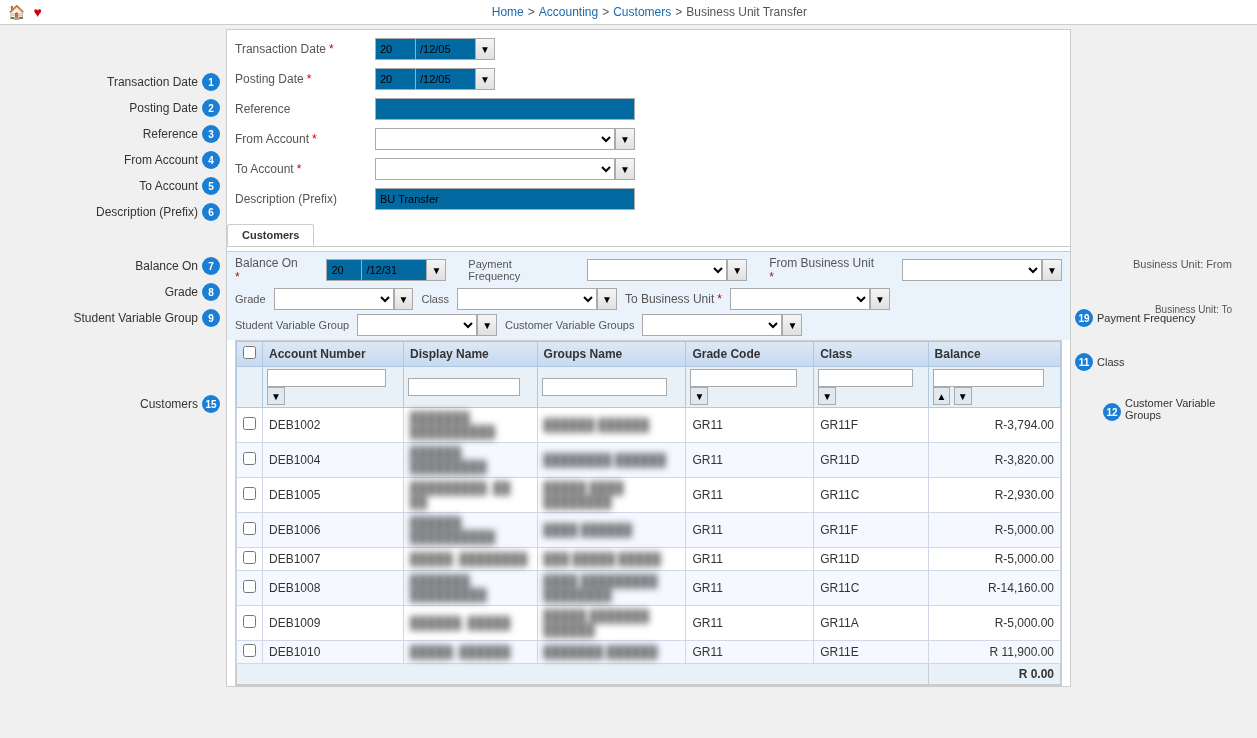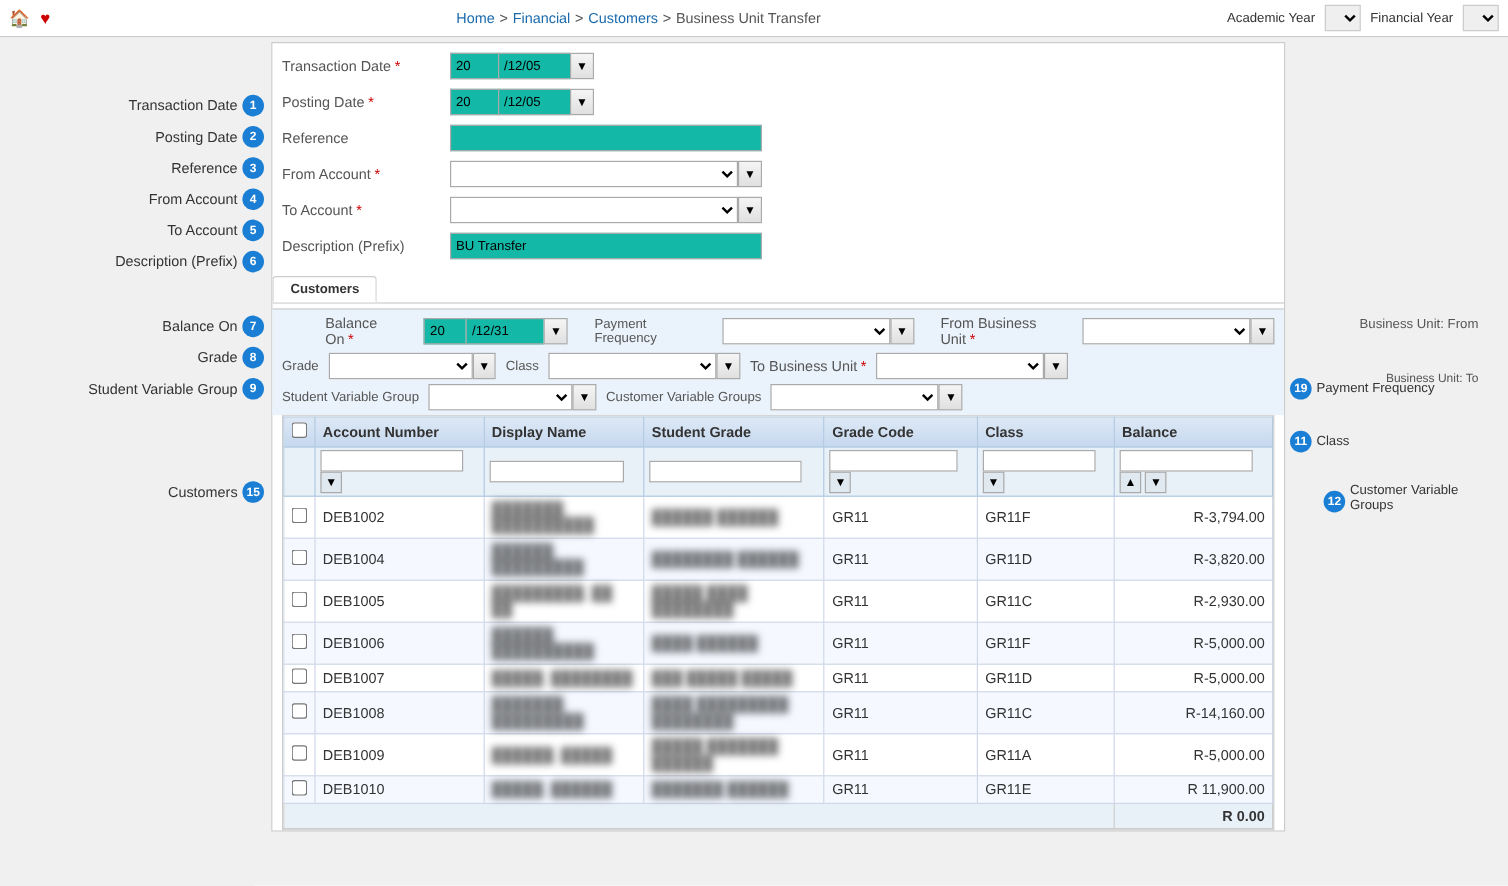--- a/index.html
+++ b/index.html
@@ -48,21 +48,21 @@
       width: 140px;
       font-size: 11px;
       color: #555;
       flex-shrink: 0;
     }
     .form-input {
       border: 1px solid #aaa;
       padding: 2px 4px;
       height: 22px;
       font-size: 11px;
-      background: #14b8a6;
+      background: #0369a1;
     }
     .form-input-wide { width: 260px; }
     .date-combo { display: flex; align-items: center; gap: 0; }
     .date-combo input { height: 22px; font-size: 11px; border: 1px solid #aaa; border-right: none; width: 90px; }
     .dropdown-btn {
       height: 22px;
       border: 1px solid #aaa;
       background: linear-gradient(to bottom, #f5f5f5, #e0e0e0);
       cursor: pointer;
       padding: 0 4px;
@@ -205,36 +205,26 @@
   </style>
 </head>
 <body>
 
 <div class="top-bar">
   <span class="home-icon">🏠</span>
   <span class="fav-icon">♥</span>
   <div class="breadcrumb">
     <a href="#">Home</a>
     <span class="separator"> &gt; </span>
-    <a href="#">Financial</a>
+    <a href="#">Accounting</a>
     <span class="separator"> &gt; </span>
     <a href="#">Customers</a>
     <span class="separator"> &gt; </span>
     <span>Business Unit Transfer</span>
   </div>
-  <div class="top-right">
-    <label>Academic Year</label>
-    <select>
-      <option></option>
-    </select>
-    <label>Financial Year</label>
-    <select>
-      <option></option>
-    </select>
-  </div>
 </div>
 
 <div class="content-row">
 
   <div class="left-side">
     <div style="height: 40px;"></div>
 
     <div class="label-row">
       <span>Transaction Date</span>
       <span class="badge">1</span>
@@ -350,21 +340,21 @@
         <input type="text" class="form-input form-input-wide" value="BU Transfer" style="">
       </div>
     </div>
 
     <div class="tab-strip">
       <div class="tab active">Customers</div>
     </div>
 
     <div class="filter-area">
 
-      <div style="display:flex; align-items:center; gap:22px; margin-bottom:4px; position:relative;margin-left:36px;">
+      <div style="display:flex; align-items:center; gap:22px; margin-bottom:4px; position:relative;">
         <span class="filter-label">
           <span>Balance On</span>
           <span style="color:#c00;"> *</span>
         </span>
         <div class="date-combo">
           <input type="text" class="form-input" style="width: 35px;" value="20">
           <input type="text" class="form-input" style="width: 65px;" value="/12/31">
           <button class="dropdown-btn">▼</button>
         </div>
         <span class="filter-label">Payment Frequency</span>
@@ -442,21 +432,21 @@
 
     <div class="table-wrapper" style="margin: 0 8px;">
       <table>
         <thead>
           <tr>
             <th class="check-col">
               <input type="checkbox" style="">
             </th>
             <th>Account Number</th>
             <th>Display Name</th>
-            <th>Student Grade</th>
+            <th>Groups Name</th>
             <th>Grade Code</th>
             <th>Class</th>
             <th>Balance</th>
           </tr>
           <tr class="filter-row-th">
             <td class="check-col"></td>
             <td>
               <input type="text" style="">
               <button class="filter-btn">▼</button>
             </td>

